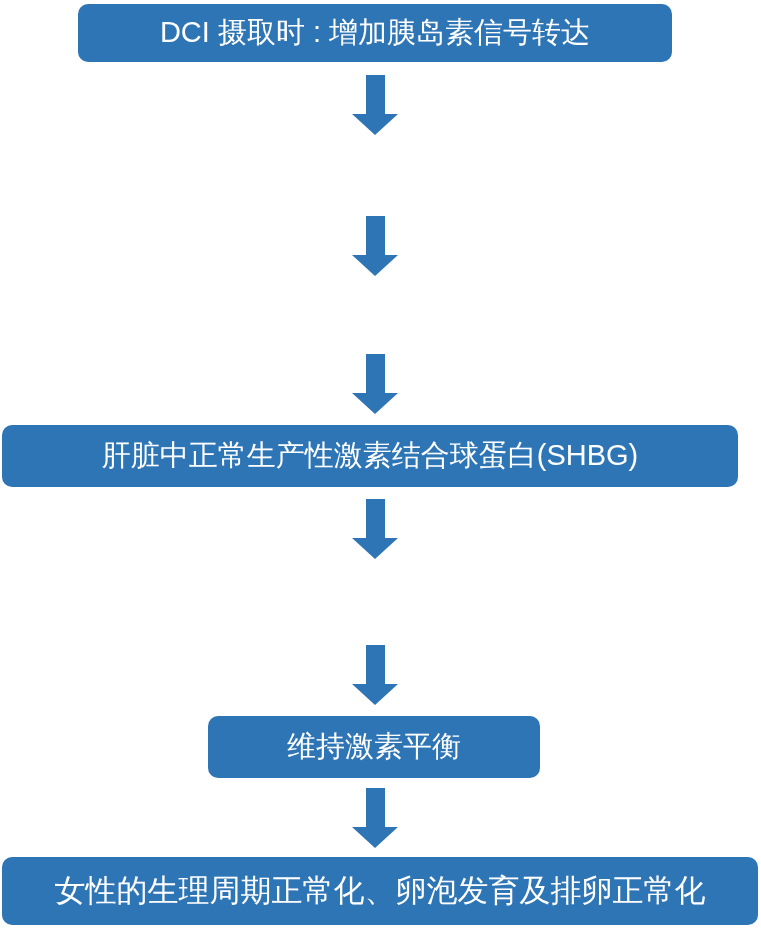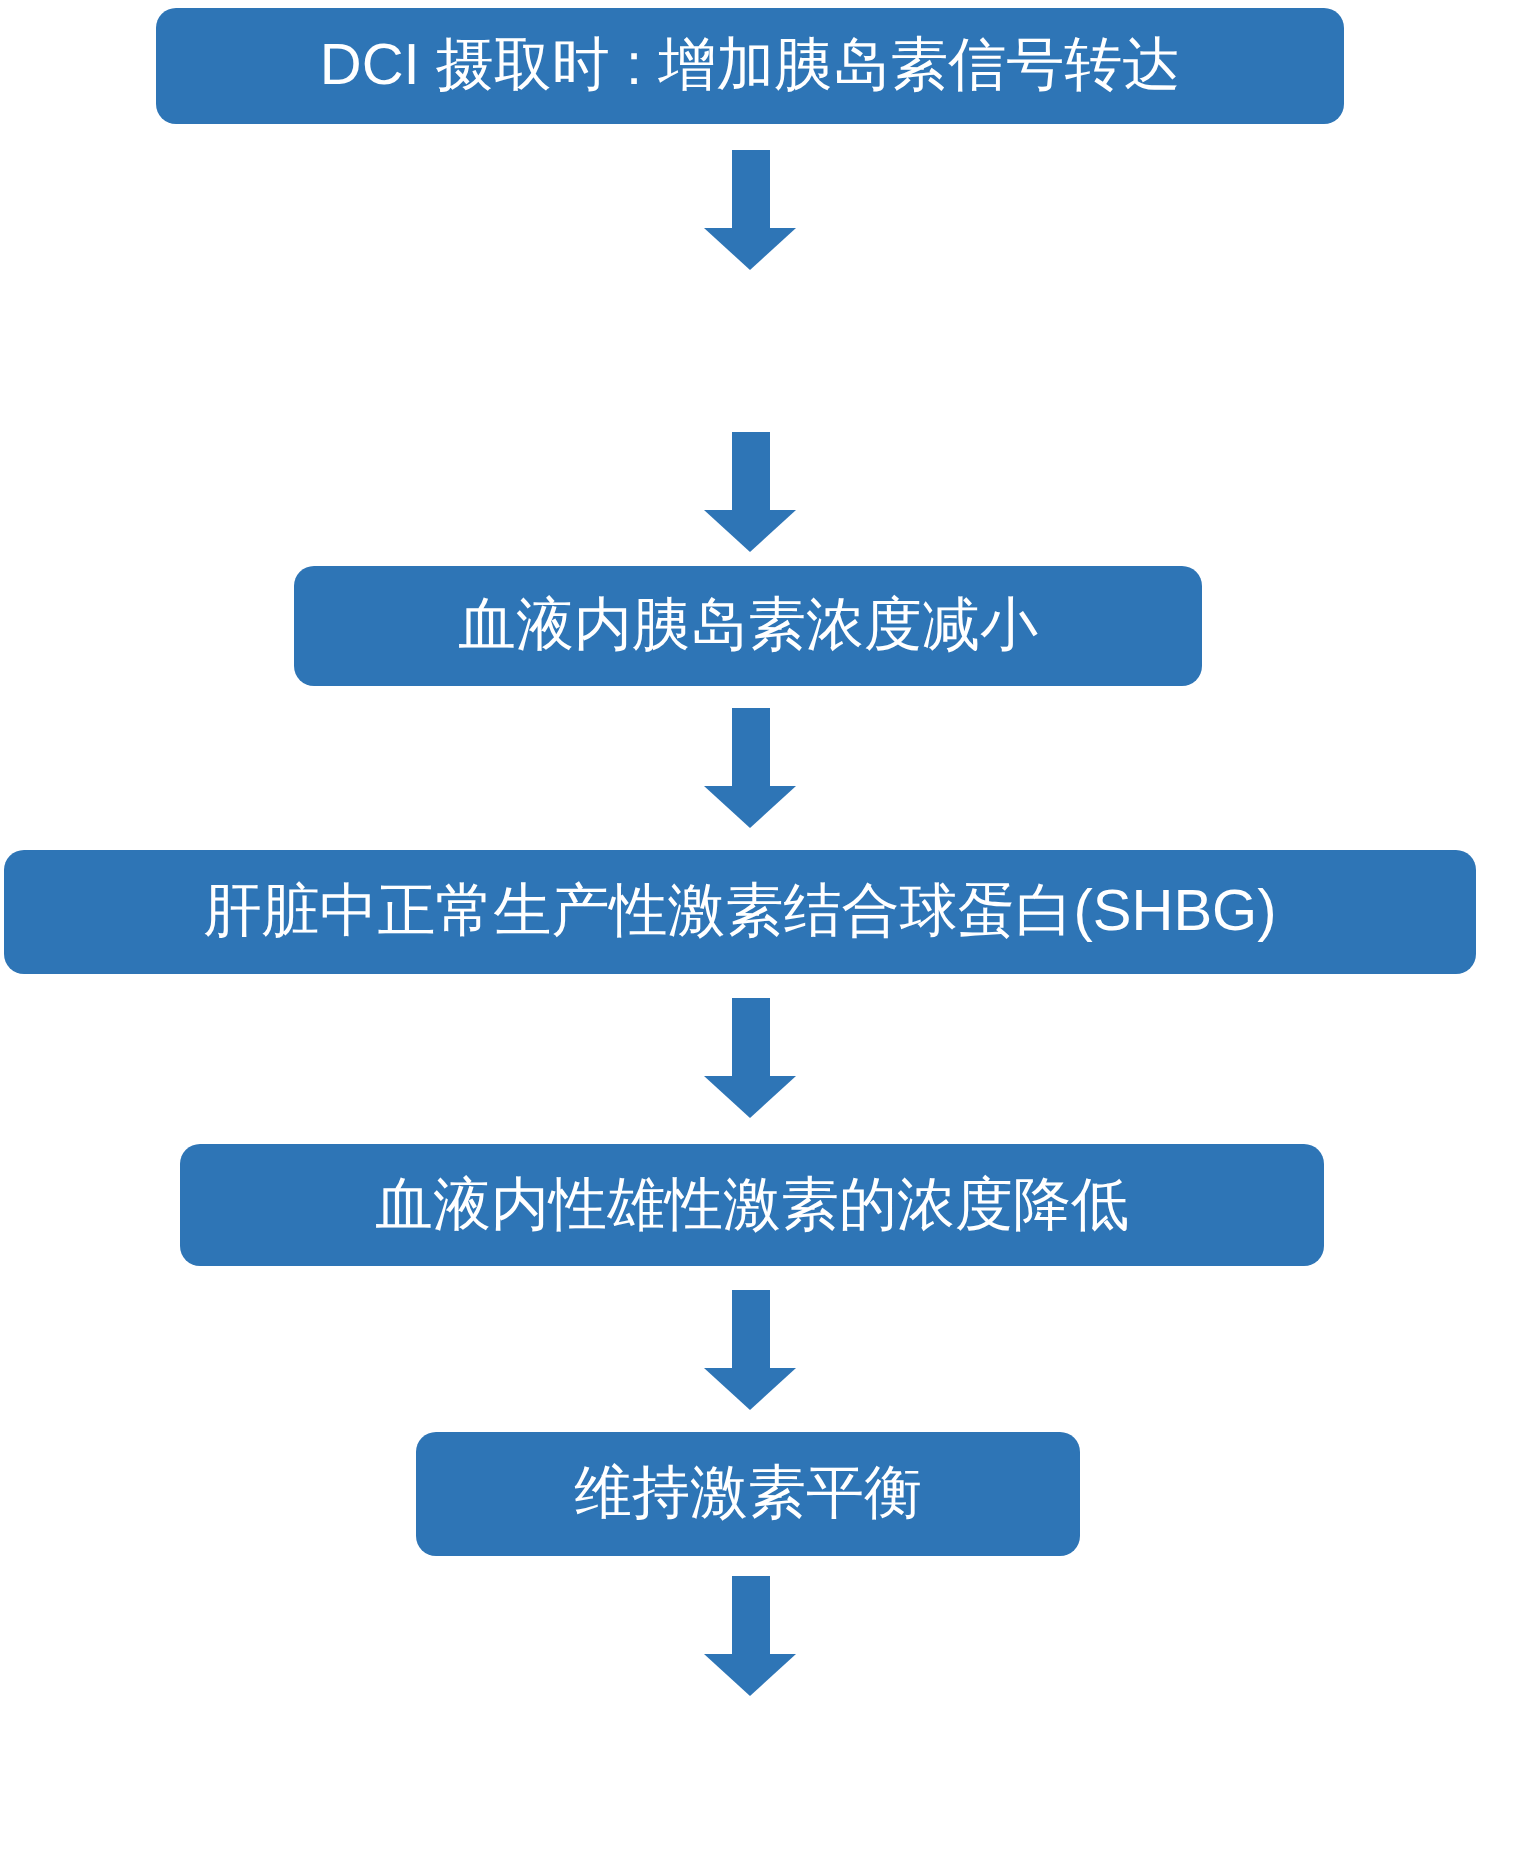--- a/index.html
+++ b/index.html
@@ -76,50 +76,47 @@
     <div class="stem"></div>
     <div class="head"></div>
   </div>
 
 
   <div class="down-arrow a2">
     <div class="stem"></div>
     <div class="head"></div>
   </div>
 
-  <div class="flow-box b3">
-    <span>血液内胰岛素浓度减小</span>
-  </div>
 
   <div class="down-arrow a3">
     <div class="stem"></div>
     <div class="head"></div>
   </div>
 
   <div class="flow-box b4">
     <span>肝脏中正常生产性激素结合球蛋白(SHBG)</span>
   </div>
 
   <div class="down-arrow a4">
     <div class="stem"></div>
     <div class="head"></div>
   </div>
 
-  <div class="flow-box b5">
-    <span>血液内性雄性激素的浓度降低</span>
-  </div>
 
   <div class="down-arrow a5">
     <div class="stem"></div>
     <div class="head"></div>
   </div>
 
   <div class="flow-box b6">
     <span>维持激素平衡</span>
   </div>
 
   <div class="down-arrow a6">
     <div class="stem"></div>
     <div class="head"></div>
   </div>
 
+  <div class="flow-box b7">
+    <span>女性的生理周期正常化、卵泡发育及排卵正常化</span>
+  </div>
 
 </div>
 
 </body></html>

